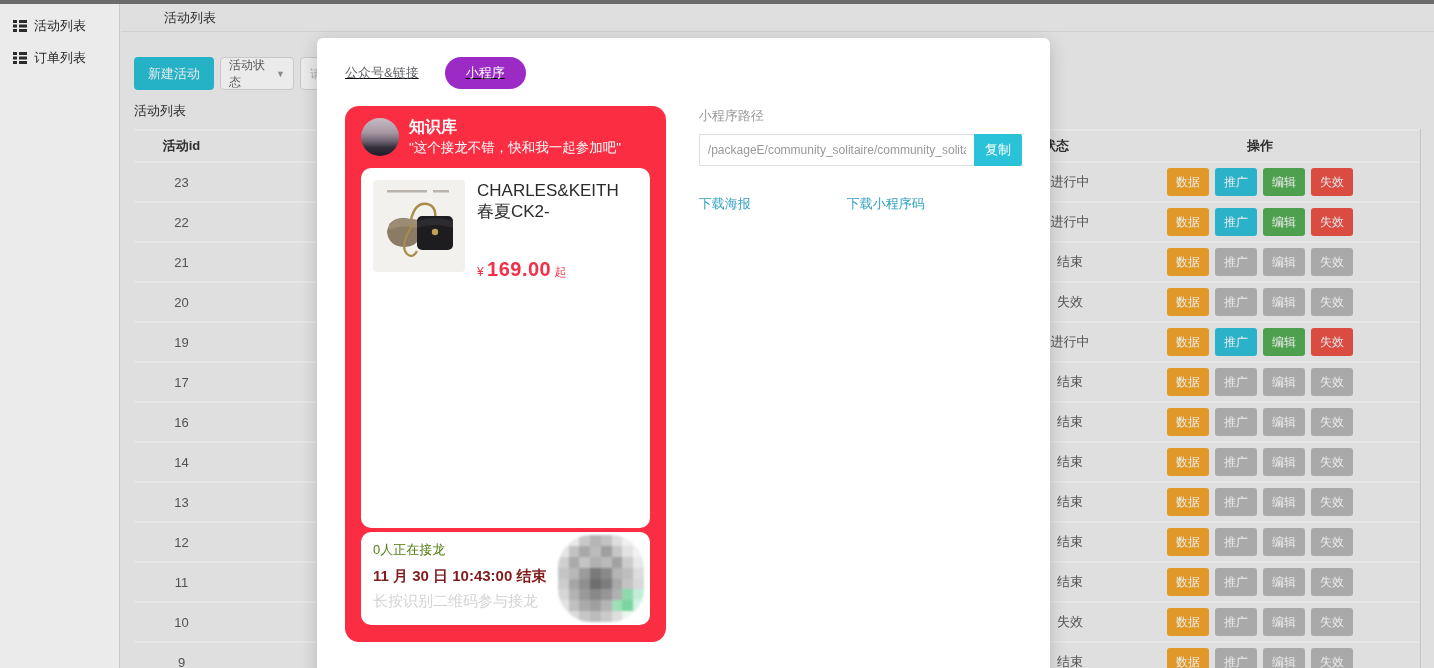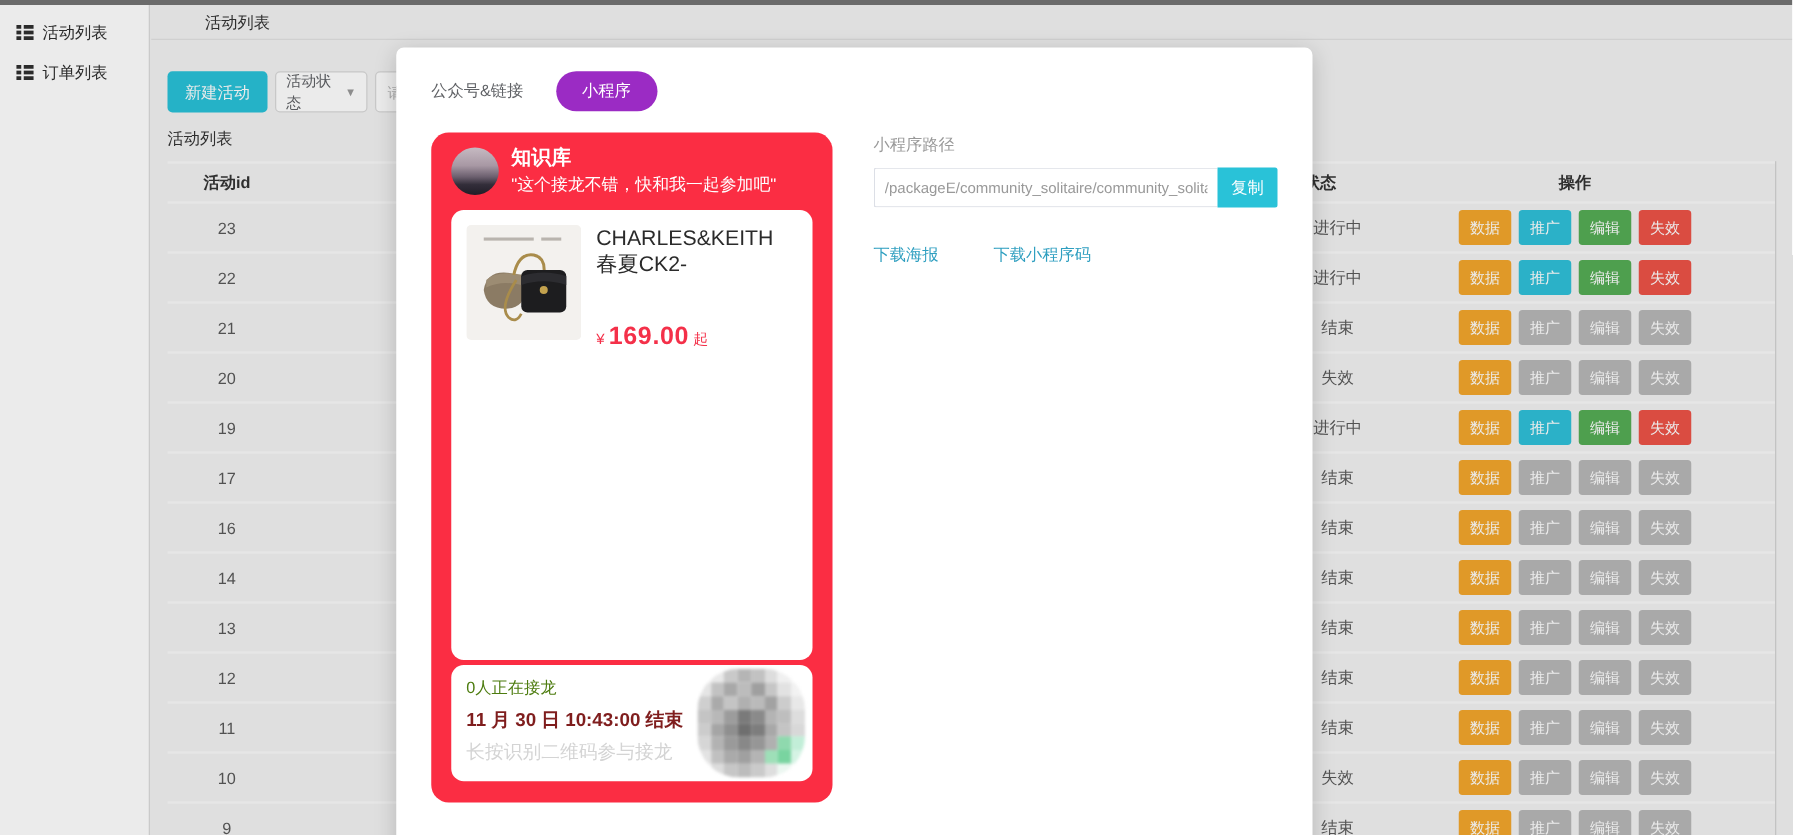--- a/index.html
+++ b/index.html
@@ -39,21 +39,21 @@
   .abtn { width:42px; height:28px; border:none; border-radius:3px; color:#fff; font-size:12px; cursor:pointer; }
   .abtn.b0 { background:var(--btn-orange); }
   .abtn.b1 { background:var(--btn-cyan); }
   .abtn.b2 { background:var(--btn-green); }
   .abtn.b3 { background:var(--btn-red); }
   .abtn.off { background:var(--btn-disabled); cursor:default; }
 
   
   .backdrop { position:absolute; inset:0; background:rgba(0,0,0,0.08); z-index:10; }
   .modal { position:absolute; left:317px; top:38px; width:733px; height:700px; background:#fff; border-radius:6px; box-shadow:0 4px 18px rgba(0,0,0,0.18); z-index:20; padding:19px 28px; }
-  .tabs { display:flex; align-items:center; gap:26px; margin-bottom:17px; }
+  .tabs { display:flex; align-items:center; gap:26px; margin-bottom:17px;text-decoration:underline; }
   .tab-plain { font-size:13px; color:#606266; cursor:pointer; }
   .tab-pill { height:32px; padding:0 21px; border-radius:16px; background:var(--accent-purple); color:#fff; font-size:13px; border:none; cursor:pointer; }
   .modal-body { display:flex; }
 
   
   .share-card { width:327px; height:536px; background:var(--card-red); border-radius:14px; padding:10px 16px 0 16px; }
   .card-head { display:flex; align-items:flex-start; gap:10px; margin-bottom:10px; }
   .avatar { width:38px; height:38px; border-radius:50%; flex:none; margin-top:2px;
     background:linear-gradient(180deg,#c6bac2 0%,#a898a4 38%,#6b5f6e 62%,#332e3a 78%,#211d27 100%); }
   .card-nick { color:#fff; font-size:16px; font-weight:bold; line-height:22px; }
@@ -73,21 +73,21 @@
 
   
   .right-col { margin-left:33px; width:330px; padding-top:1px; }
   .path-label { font-size:13px; color:#999; }
   .path-row { display:flex; margin-top:9px; }
   .path-input { flex:1; height:32px; border:1px solid #dcdfe6; border-right:none; border-radius:2px 0 0 2px; padding:0 8px; font-size:12px; color:#999; min-width:0; }
   .copy-btn { width:48px; height:32px; border:none; border-radius:0 2px 2px 0; background:var(--accent-teal); color:#fff; font-size:13px; cursor:pointer; }
   .tip { margin-top:34px; font-size:13px; color:#666; line-height:22px; width:322px; }
   .links { margin-top:29px; display:flex; }
   .dl-link { font-size:13px; color:var(--link-blue); text-decoration:none; cursor:pointer; }
-  .dl-link + .dl-link { margin-left:44px; }
+  .dl-link + .dl-link { margin-left:96px; }
 </style>
 </head>
 <body>
 
 <div class="screen">
   <div class="top-strip"></div>
 
   <aside class="sidebar">
     <div class="side-item">
       <span class="icn">

